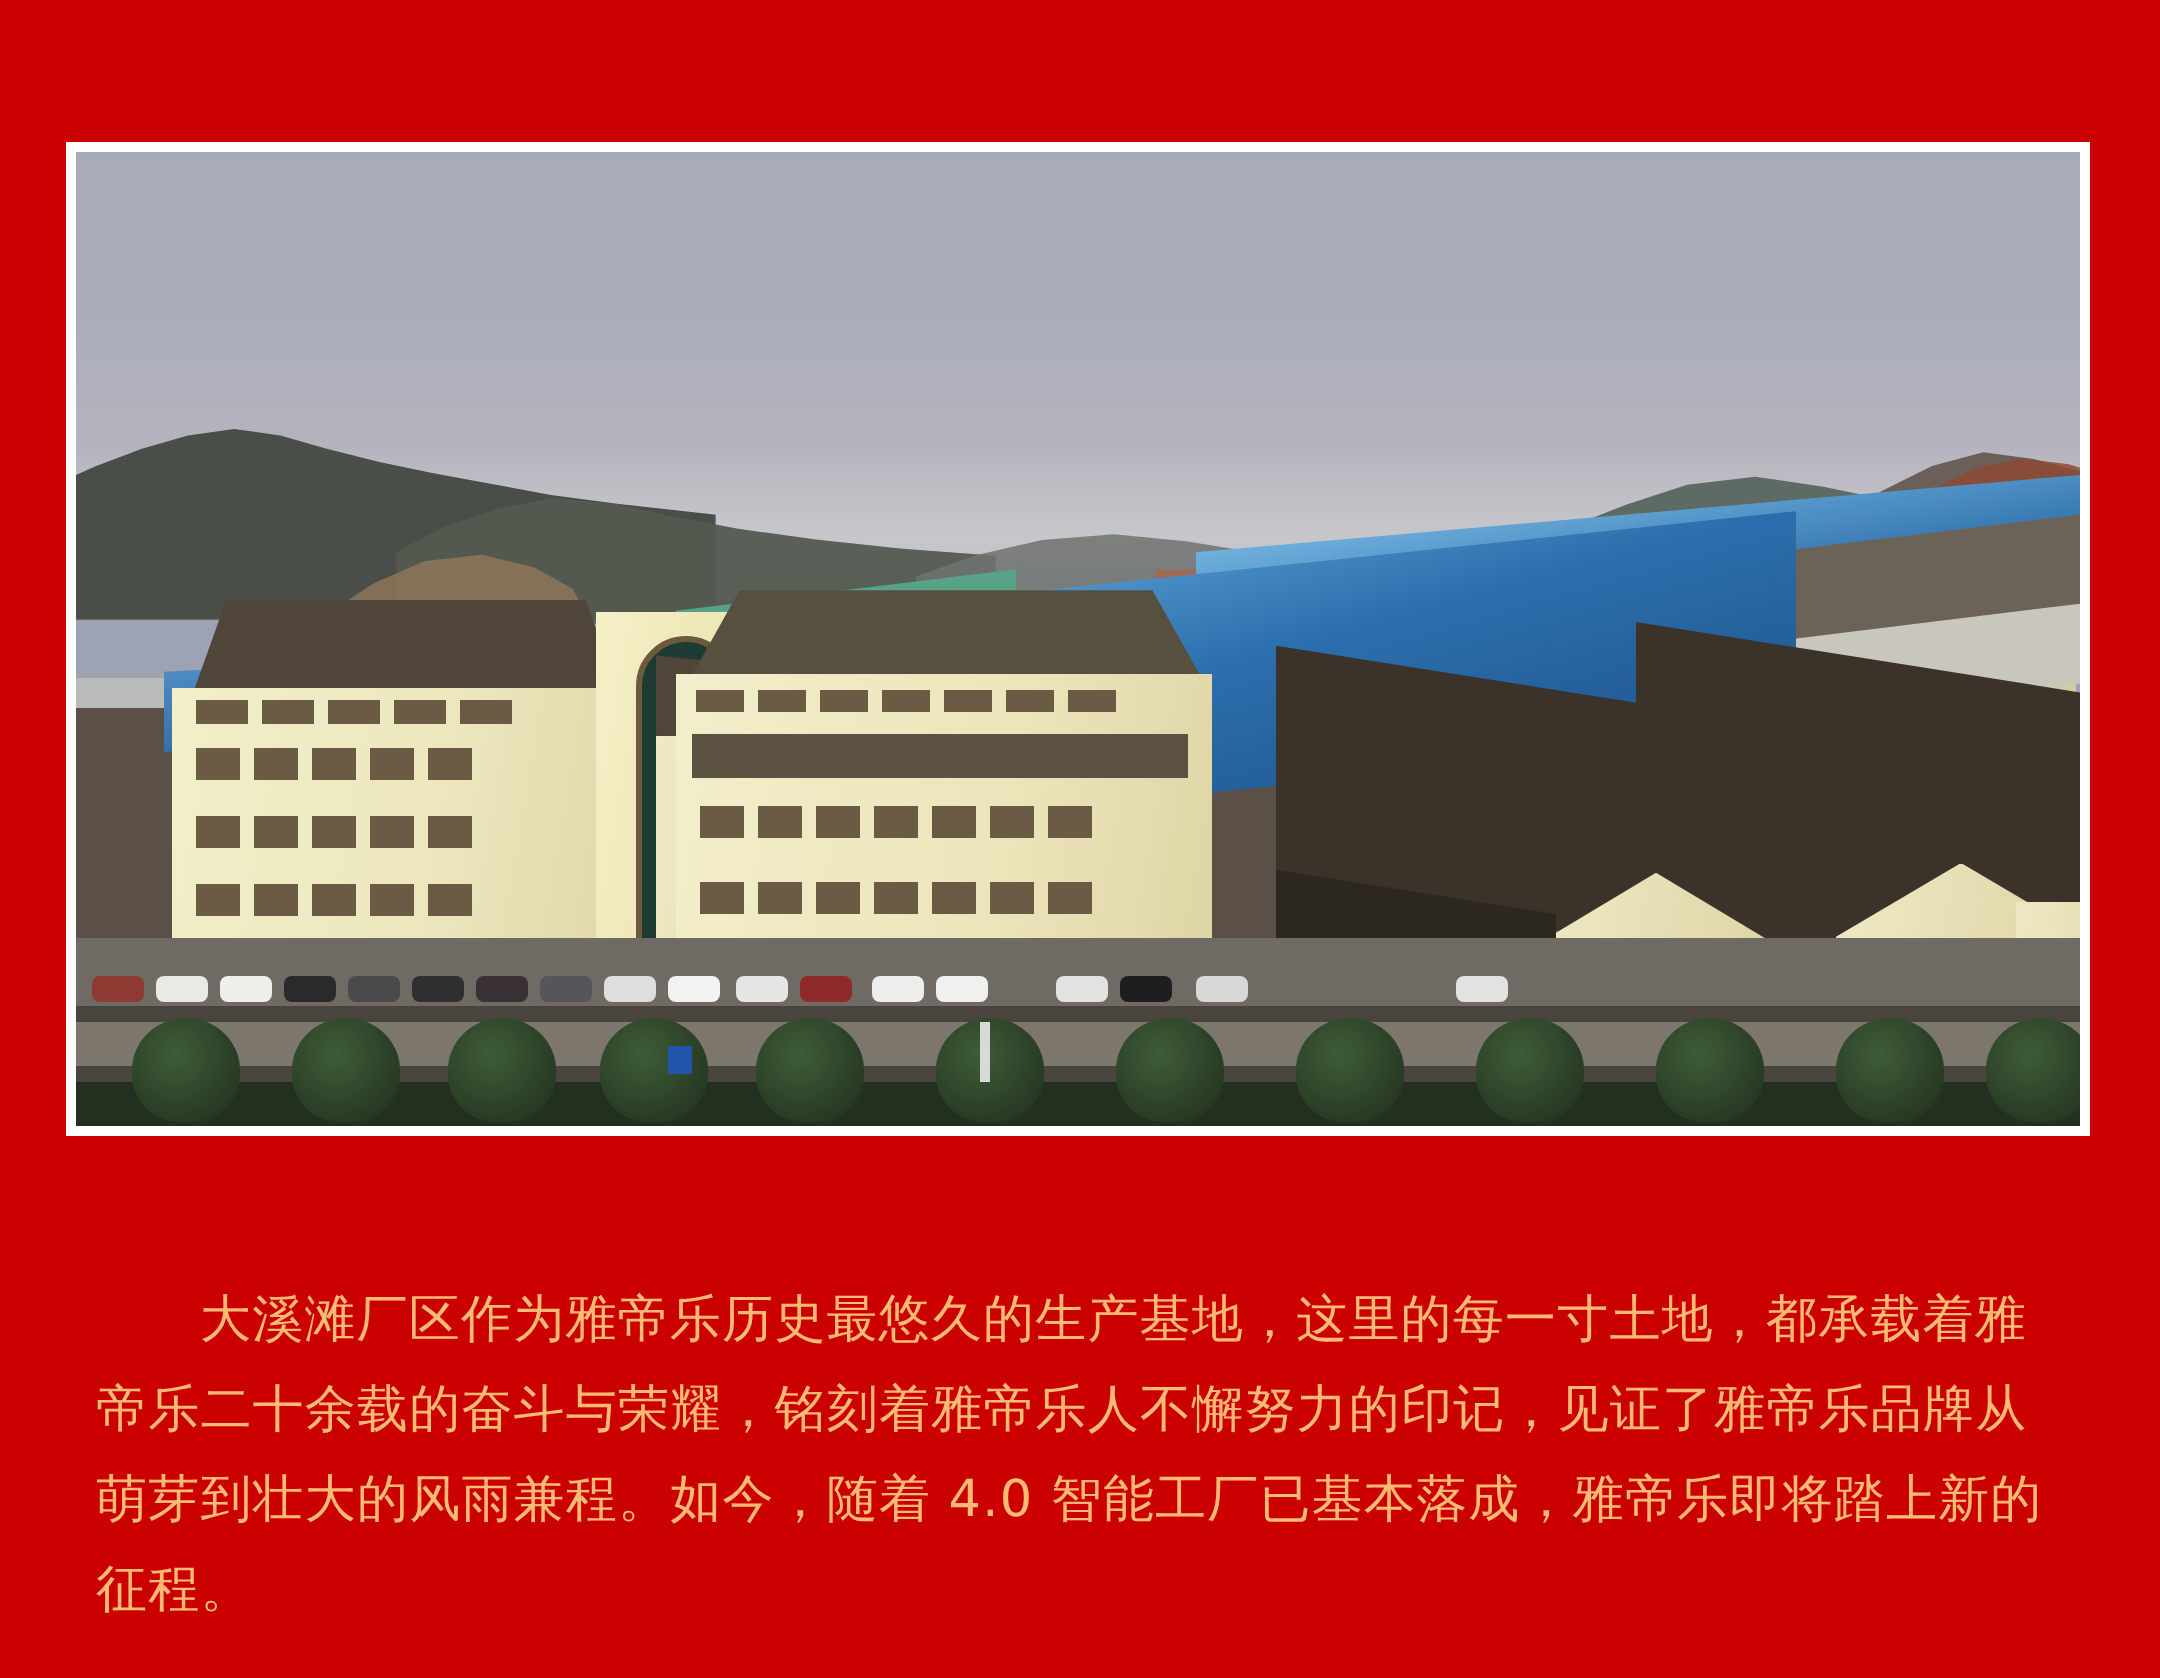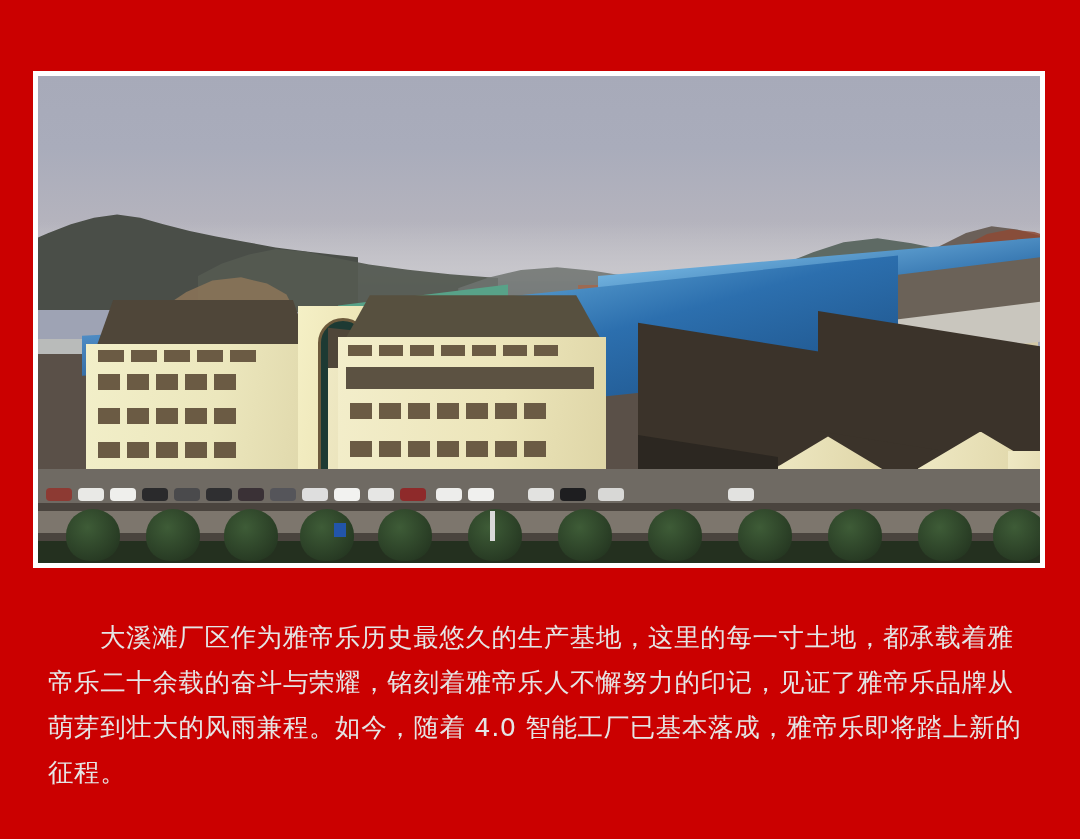--- a/index.html
+++ b/index.html
@@ -194,22 +194,22 @@
   .tree{
     position:absolute;bottom:2px;width:54px;height:52px;border-radius:50% 50% 45% 45%;
     background:radial-gradient(circle at 40% 35%,#3e5c37,#1f2e1c);
   }
   .hedge{
     position:absolute;left:0;bottom:0;width:100%;height:22px;background:#24301f;
   }
 
   
   .caption{
-    position:absolute;left:48px;top:615px;width:990px;
-    color:#e5e5e5;
+    position:absolute;left:48px;top:638px;width:990px;
+    color:#fdba74;
     font-size:25.5px;
     line-height:45px;
     letter-spacing:.6px;
     white-space:pre-wrap;
     font-family:"DejaVu Sans","Liberation Sans",sans-serif;
     font-weight:400;
   }
   .caption .indent{display:inline-block;width:52px;}
 </style>
 </head>

